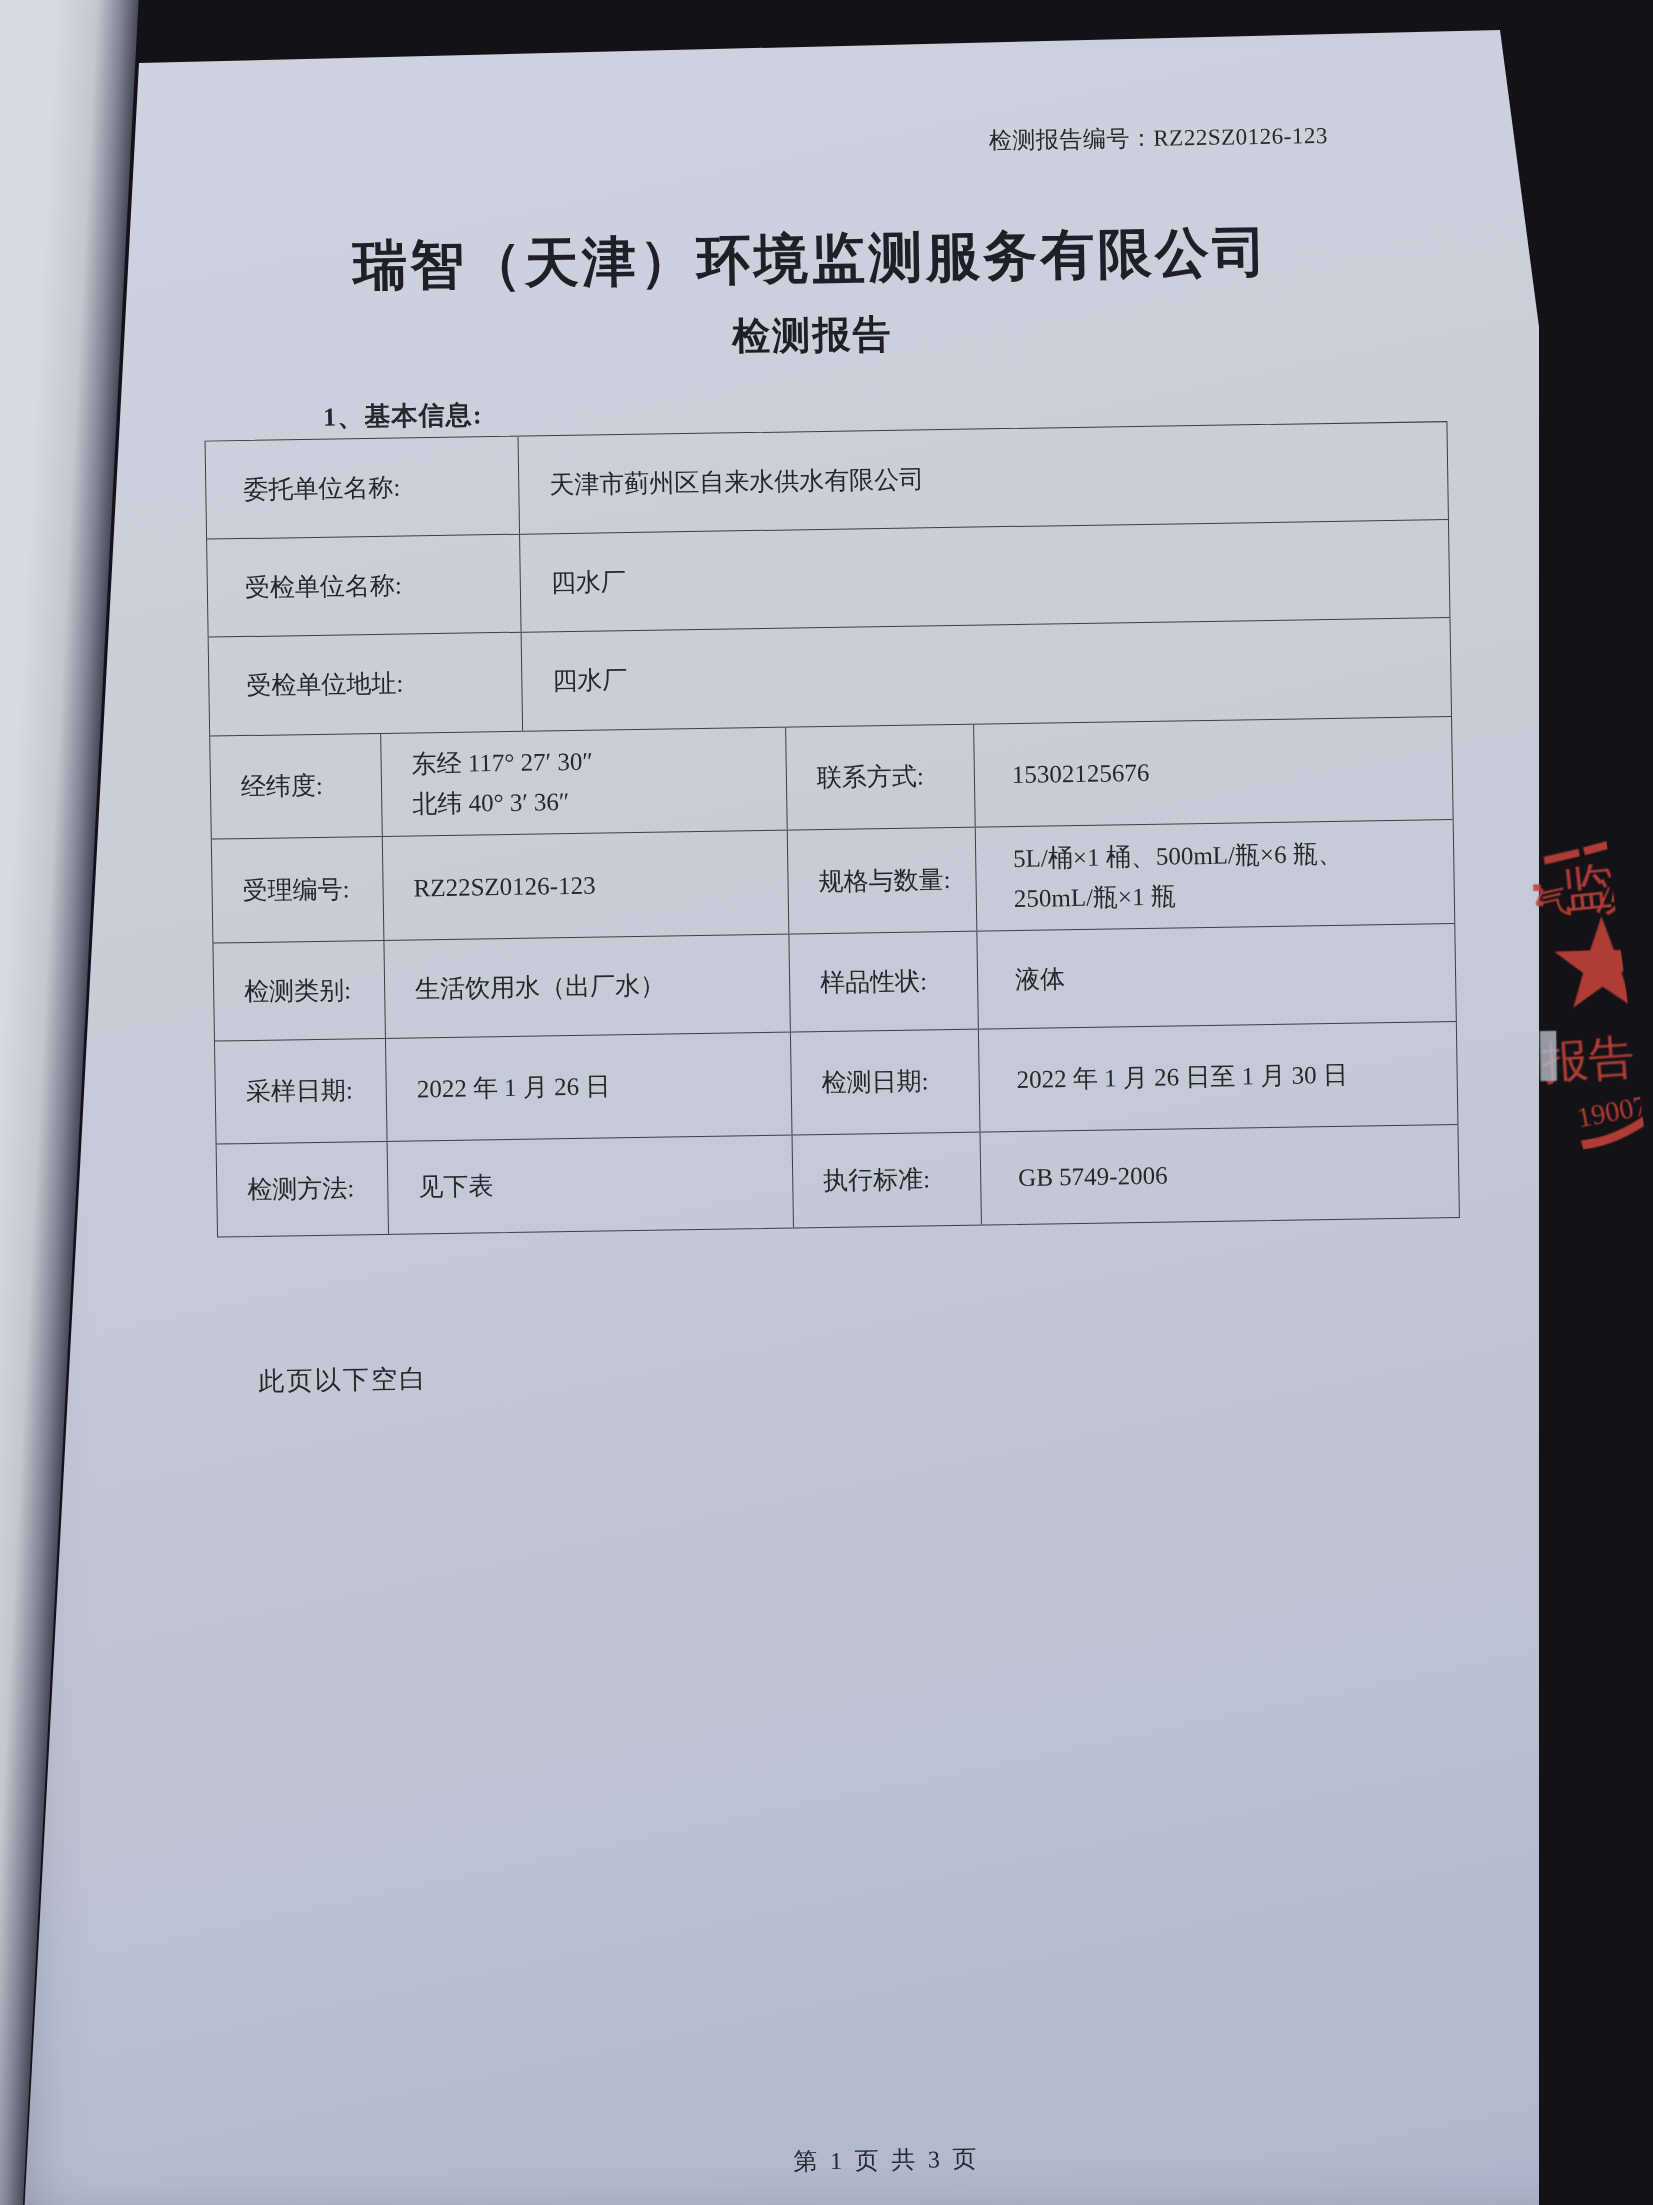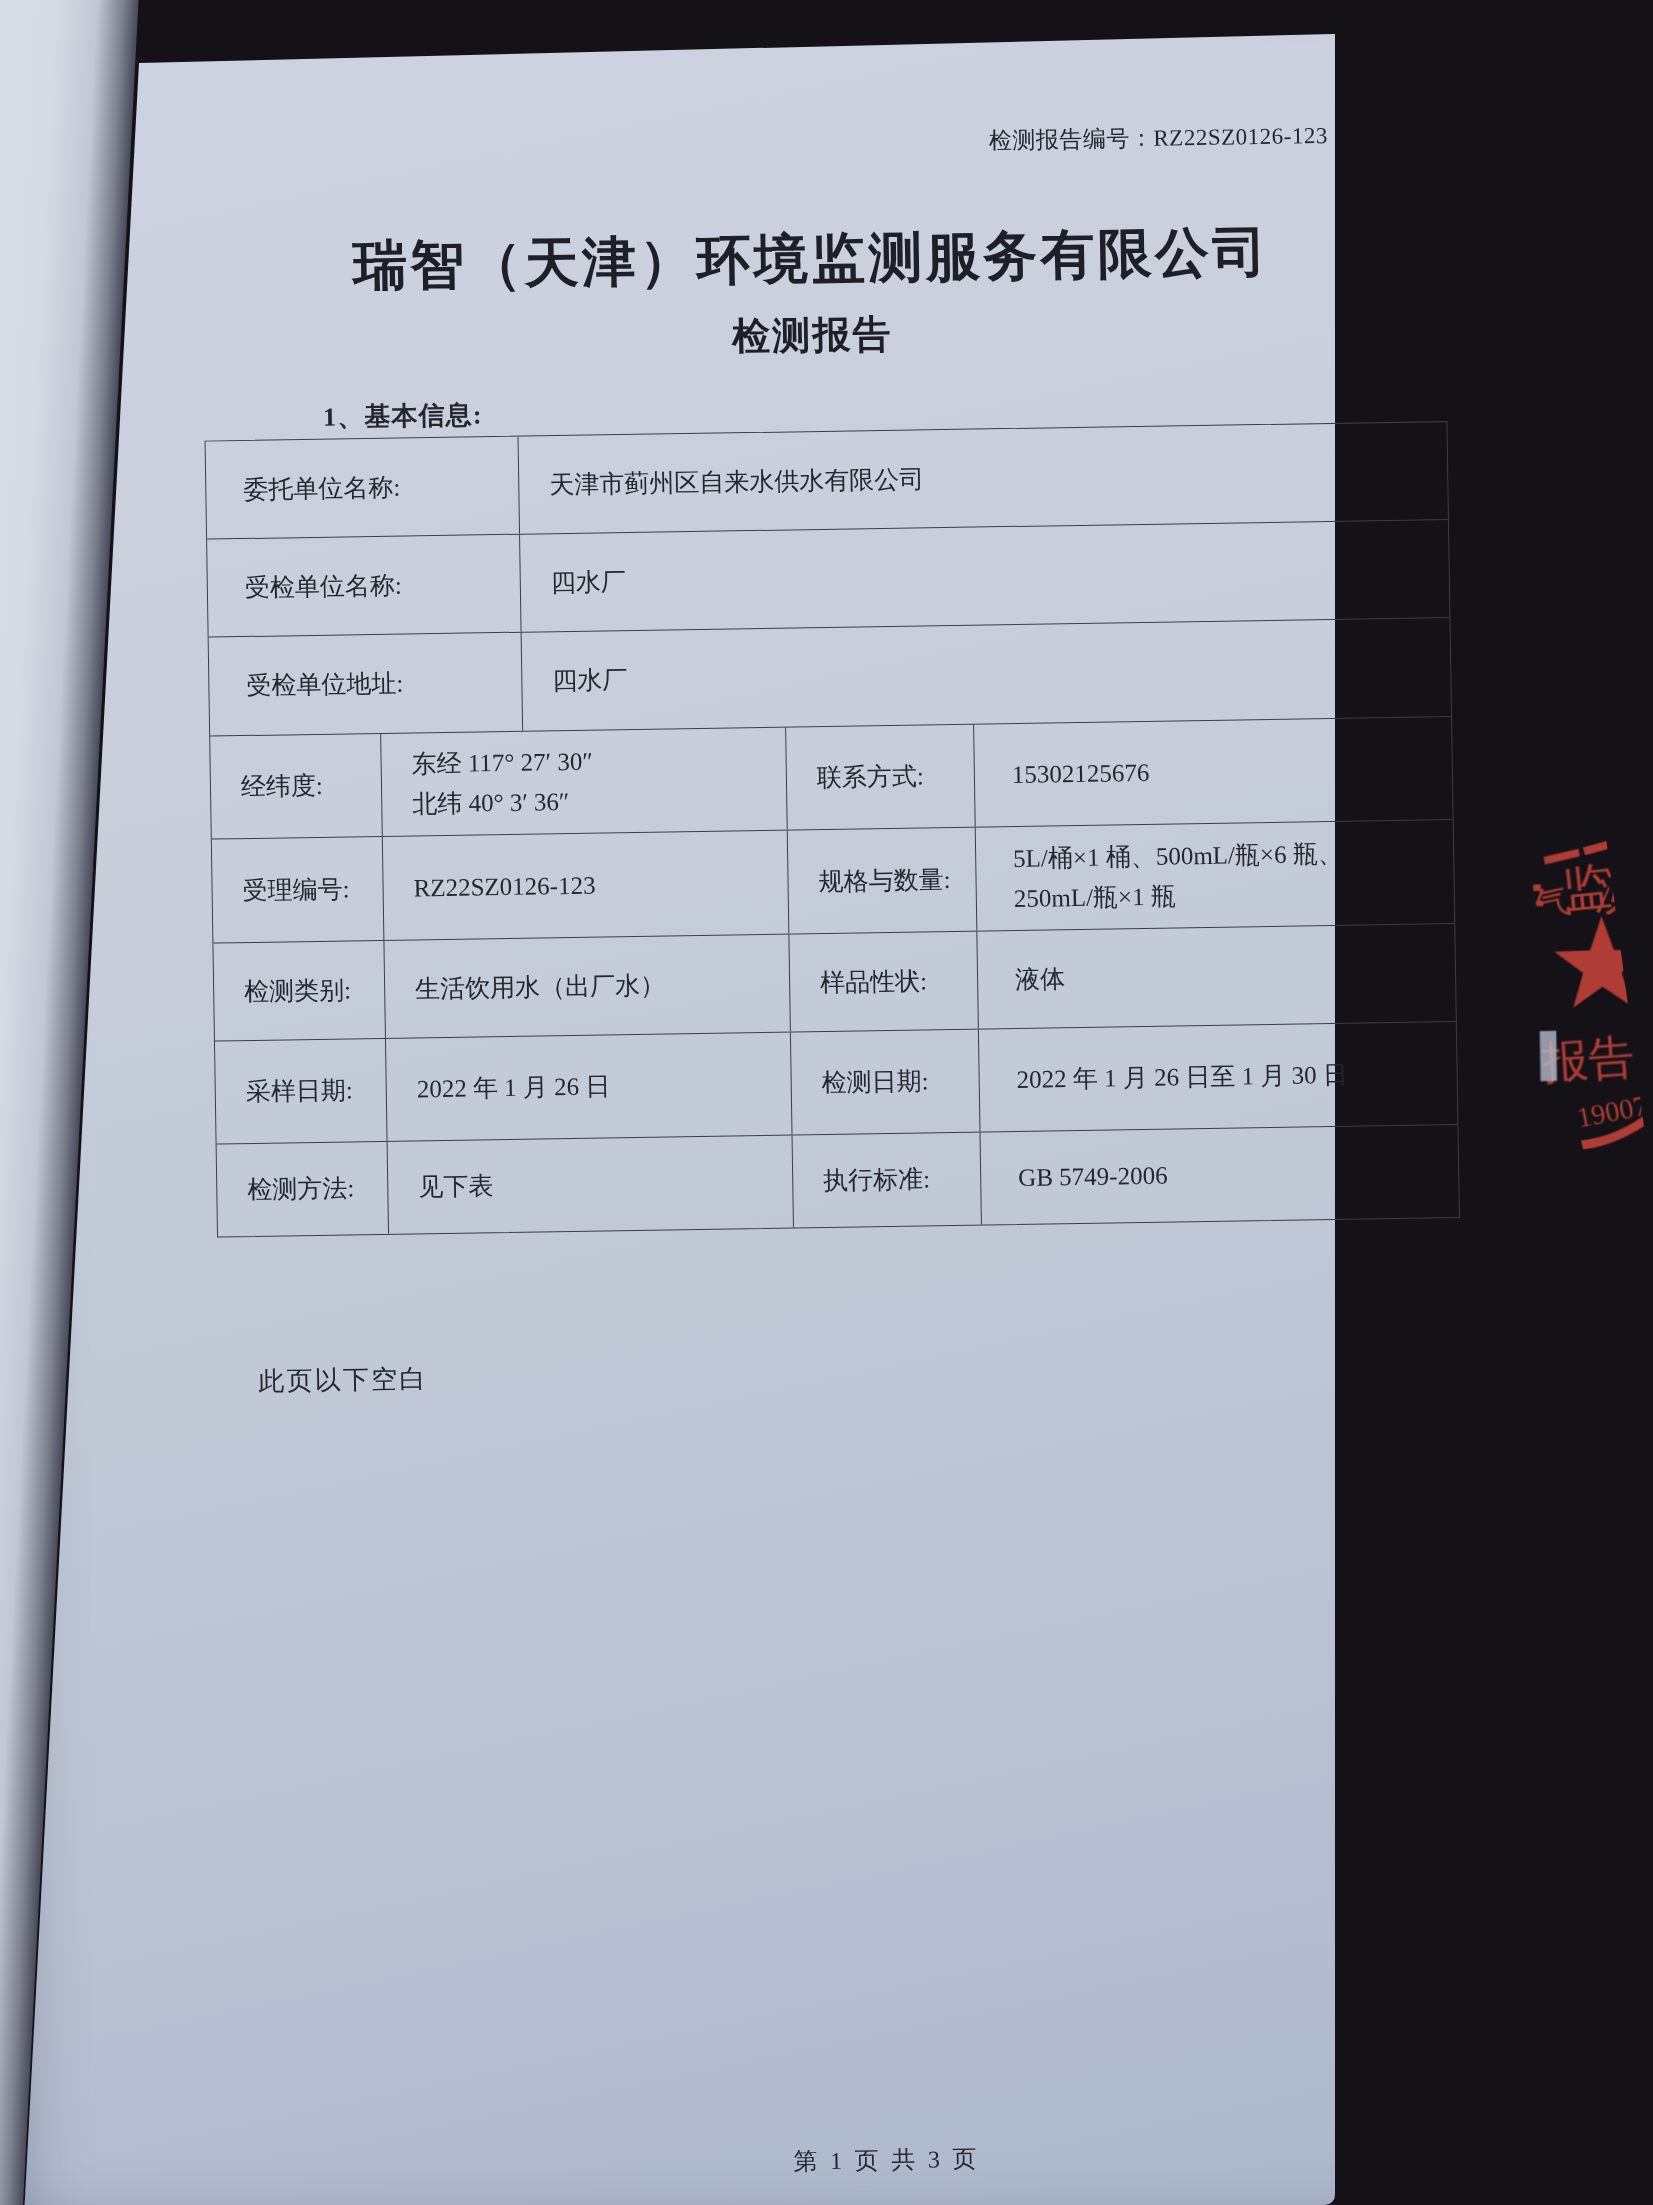--- a/index.html
+++ b/index.html
@@ -9,25 +9,24 @@
     font-family:"Liberation Serif","DejaVu Serif",serif;
   }
   
   .under-page{
     position:absolute;left:-115px;top:-66px;width:257px;height:2407px;
     transform-origin:top right;transform:rotate(3deg);
     background:linear-gradient(to right,#d9dde7 0%,#d5dae4 68%,#c2c7d4 84%,#7d818f 94%,#474b59 100%);
   }
   
   .paper{
-    position:absolute;left:0;top:0;width:1335px;height:2205px;
+    position:absolute;left:0;top:0;width:1539px;height:2205px;
     clip-path:polygon(139px 63px,1500px 30px,1654px 1203px,1654px 2205px,24.6px 2205px);
     background:linear-gradient(168deg,#cdd3e0 0%,#c7ceda 38%,#bcc4d4 72%,#aeb8cc 100%);
     box-shadow:inset 44px 0 66px -27px rgba(45,48,66,.38);
-    border-radius:10px;
   }
   .content{
     position:absolute;left:0;top:0;width:1654px;height:2205px;
     transform:rotate(-0.9deg);transform-origin:820px 656px;
     color:#26262e;
   }
   .abs{position:absolute;}
   .report-no{left:997px;top:128px;width:383px;font-size:23px;letter-spacing:0.5px;}
   .title{left:0;top:223px;width:1635px;text-align:center;
     font-family:"Liberation Sans","DejaVu Sans",sans-serif;font-weight:700;

